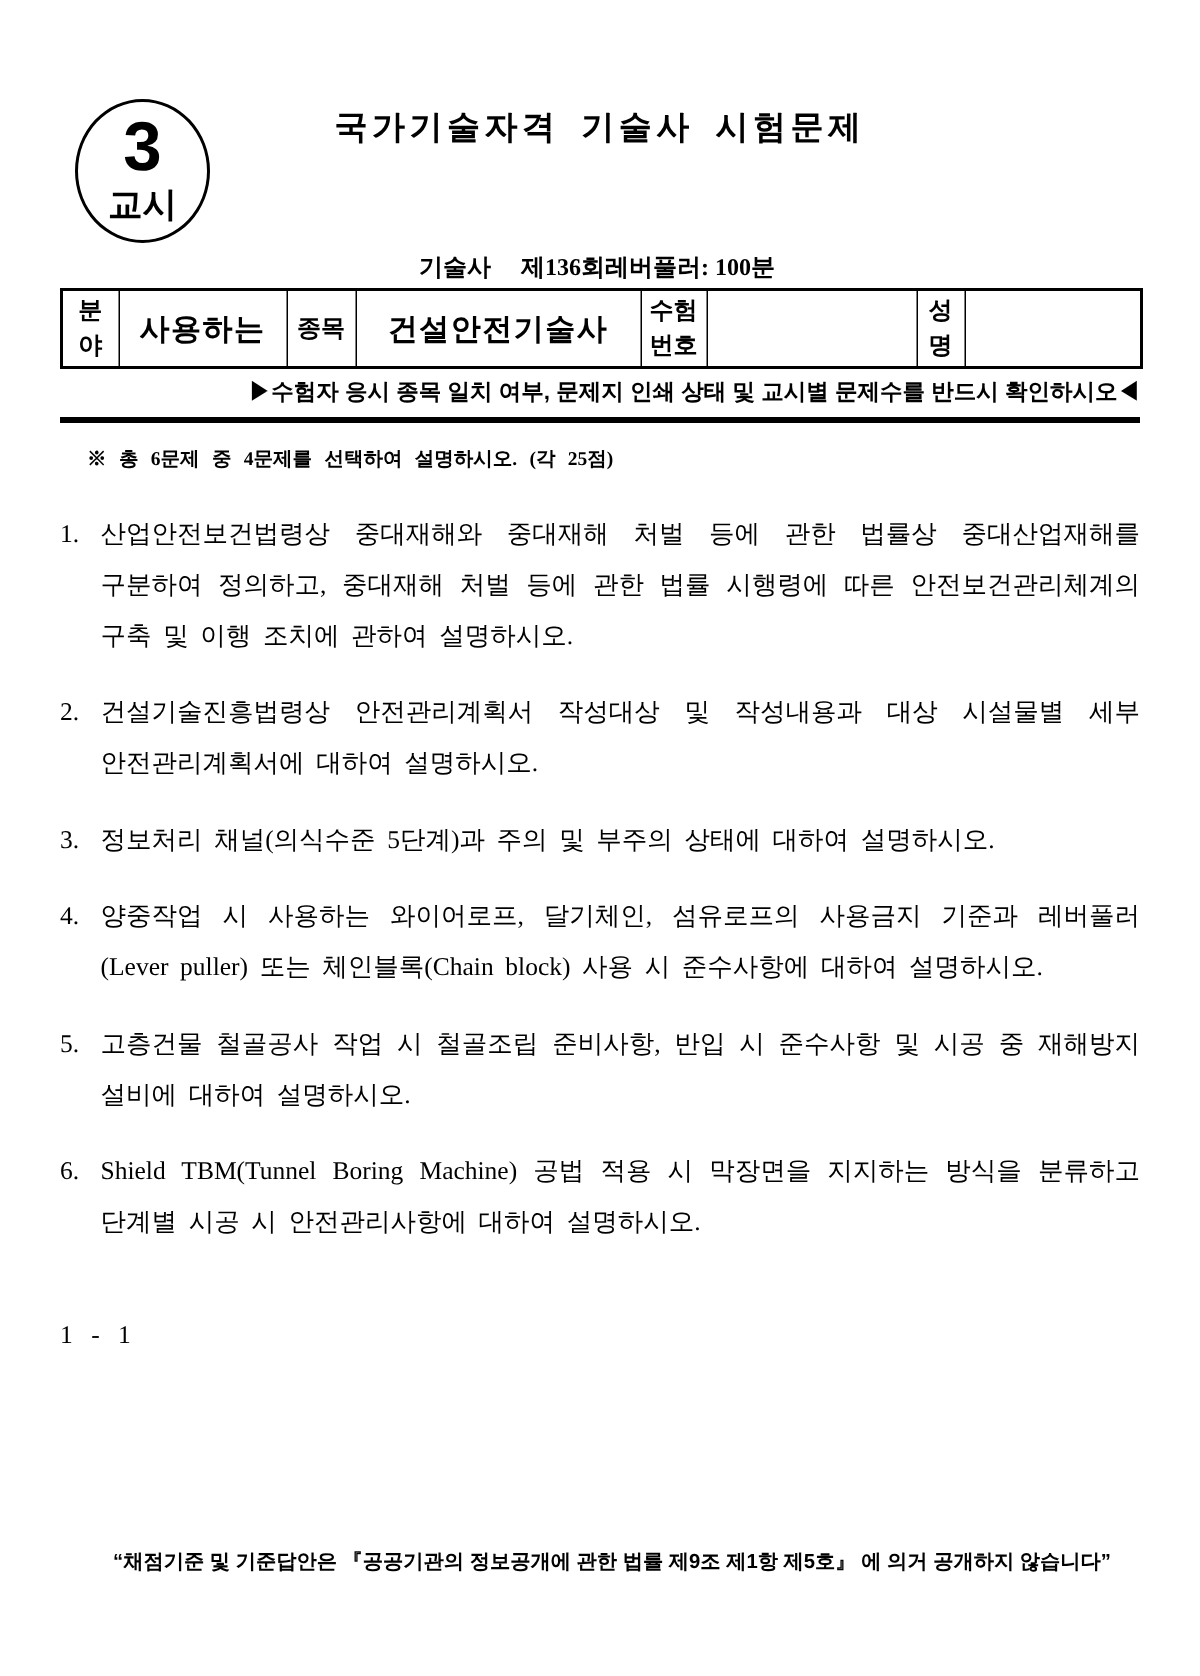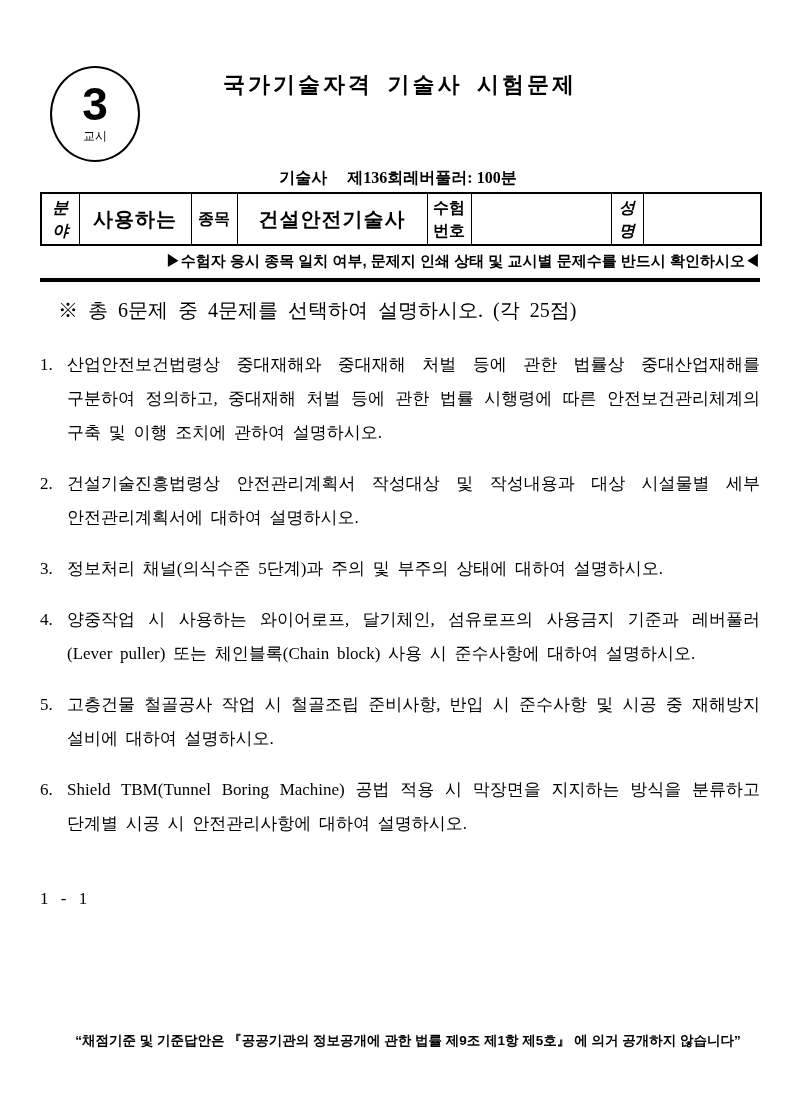--- a/index.html
+++ b/index.html
@@ -14,42 +14,42 @@
   
   .header { position:relative; height:102px; margin-top:62px; }
   .badge {
     position:absolute; left:10px; top:4px;
     width:86px; height:92px;
     border:2px solid #000; border-radius:50%;
     display:flex; flex-direction:column; align-items:center; justify-content:center;
     background:#fff;
   }
   .badge-number { font-size:46px; font-weight:bold; line-height:0.95; font-family:"Liberation Sans", sans-serif; }
-  .badge-label  { font-size:12px; font-weight:normal; font-family:"Liberation Sans", sans-serif; margin-top:1px; }
+  .badge-label  { font-size:23px; font-weight:bold; font-family:"Liberation Sans", sans-serif; margin-top:1px; }
   .title { text-align:center; font-size:22px; font-weight:bold; letter-spacing:3px; padding-top:8px; word-spacing:6px; }
 
   
   .info-row { display:flex; justify-content:center; align-items:flex-end; font-weight:bold; font-size:16px; margin-top:4px; }
   .info-left { display:flex; gap:20px; white-space:pre; }
   .info-right { white-space:pre; padding-right:4px; }
 
   
   table.cand { width:100%; border-collapse:collapse; border:2px solid #000; margin-top:3px; table-layout:fixed; }
   table.cand td { border:1px solid #000; text-align:center; vertical-align:middle; font-weight:bold; height:50px; padding:0 2px; }
   td.lbl { font-size:16px; }
   td.val { font-size:20px; letter-spacing:1px; }
-  .stack1 { display:block; width:1.15em; margin:0 auto; word-break:break-all; line-height:1.45;font-style:italic; }
+  .stack1 { display:block; width:1.15em; margin:0 auto; word-break:break-all; line-height:1.45; }
   .stack2 { display:block; width:2.35em; margin:1px auto; word-break:break-all; line-height:1.45; }
 
   
   .notice { text-align:right; font-family:"Liberation Sans", sans-serif; font-weight:bold; font-size:15px; margin:6px 0 7px; }
   .divider { border:none; border-top:4px solid #000; margin:0; }
 
   
-  .instruction { font-weight:normal; font-size:20px; margin:15px 0 24px; padding-left:18px; word-spacing:5px; }
+  .instruction { font-weight:bold; font-size:13px; margin:15px 0 24px; padding-left:18px; word-spacing:5px; }
 
   
   .question { display:flex; margin-bottom:17px; font-size:17px; }
   .q-num  { flex:none; width:27px; line-height:34px; }
   .q-text { flex:1; line-height:34px; text-align:justify; word-break:keep-all; word-spacing:3.5px; }
 
   .page-number { text-align:left; font-size:17px; margin-top:48px; letter-spacing:2px; word-spacing:4px; }
 
   .footer {
     position:absolute; left:16px; right:0; top:1032px;

